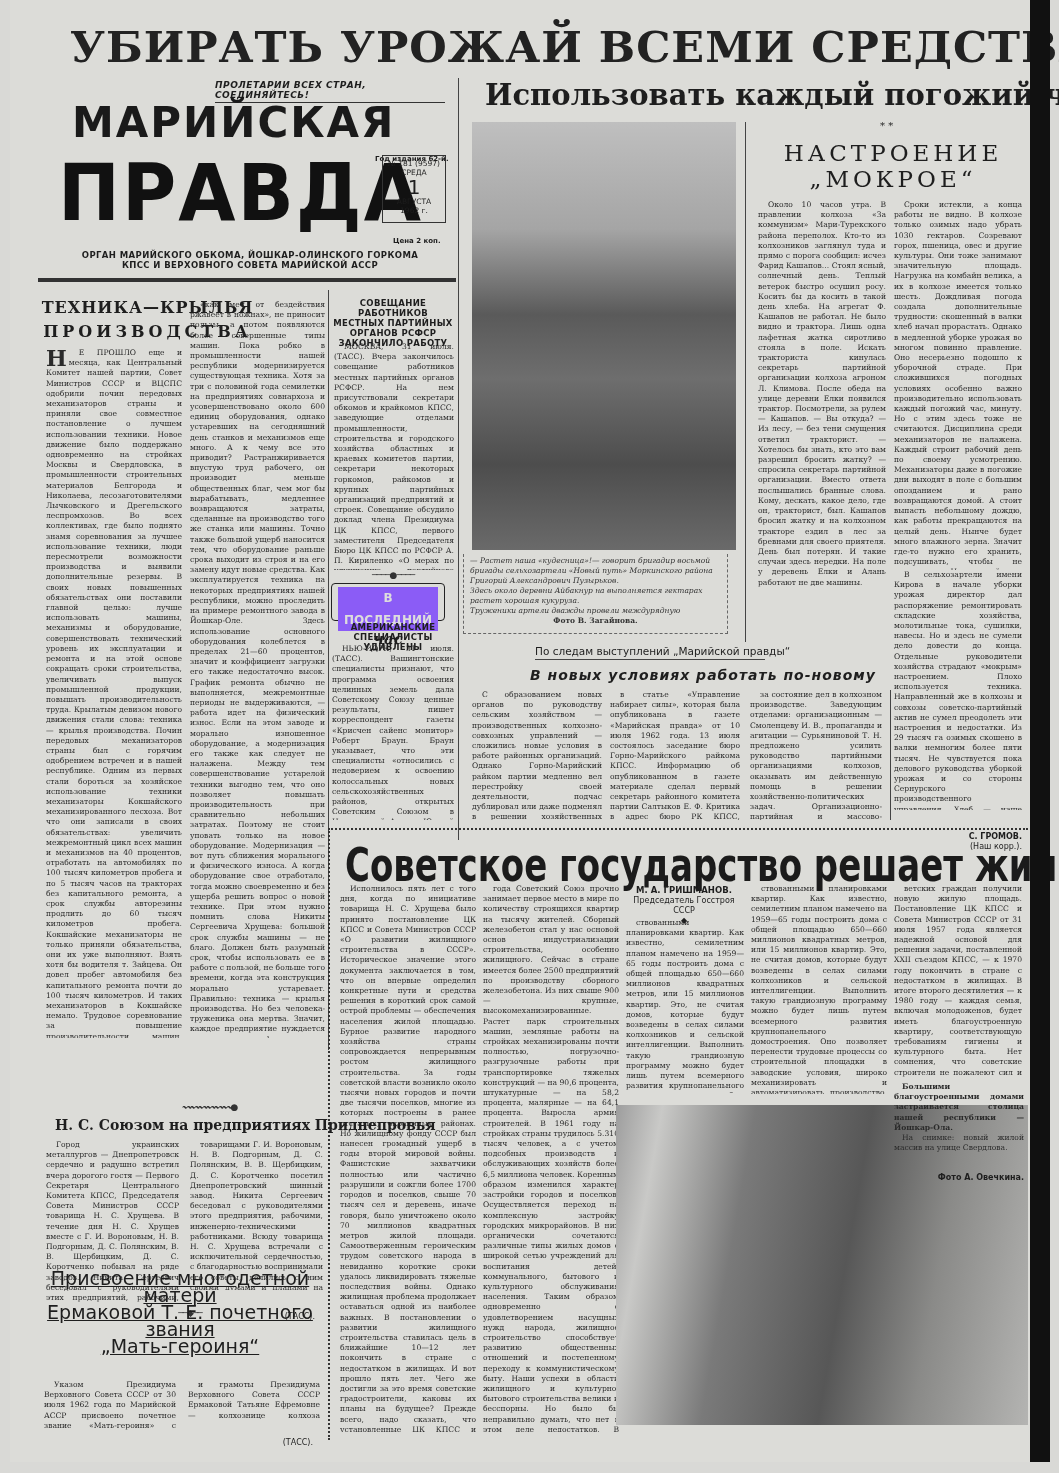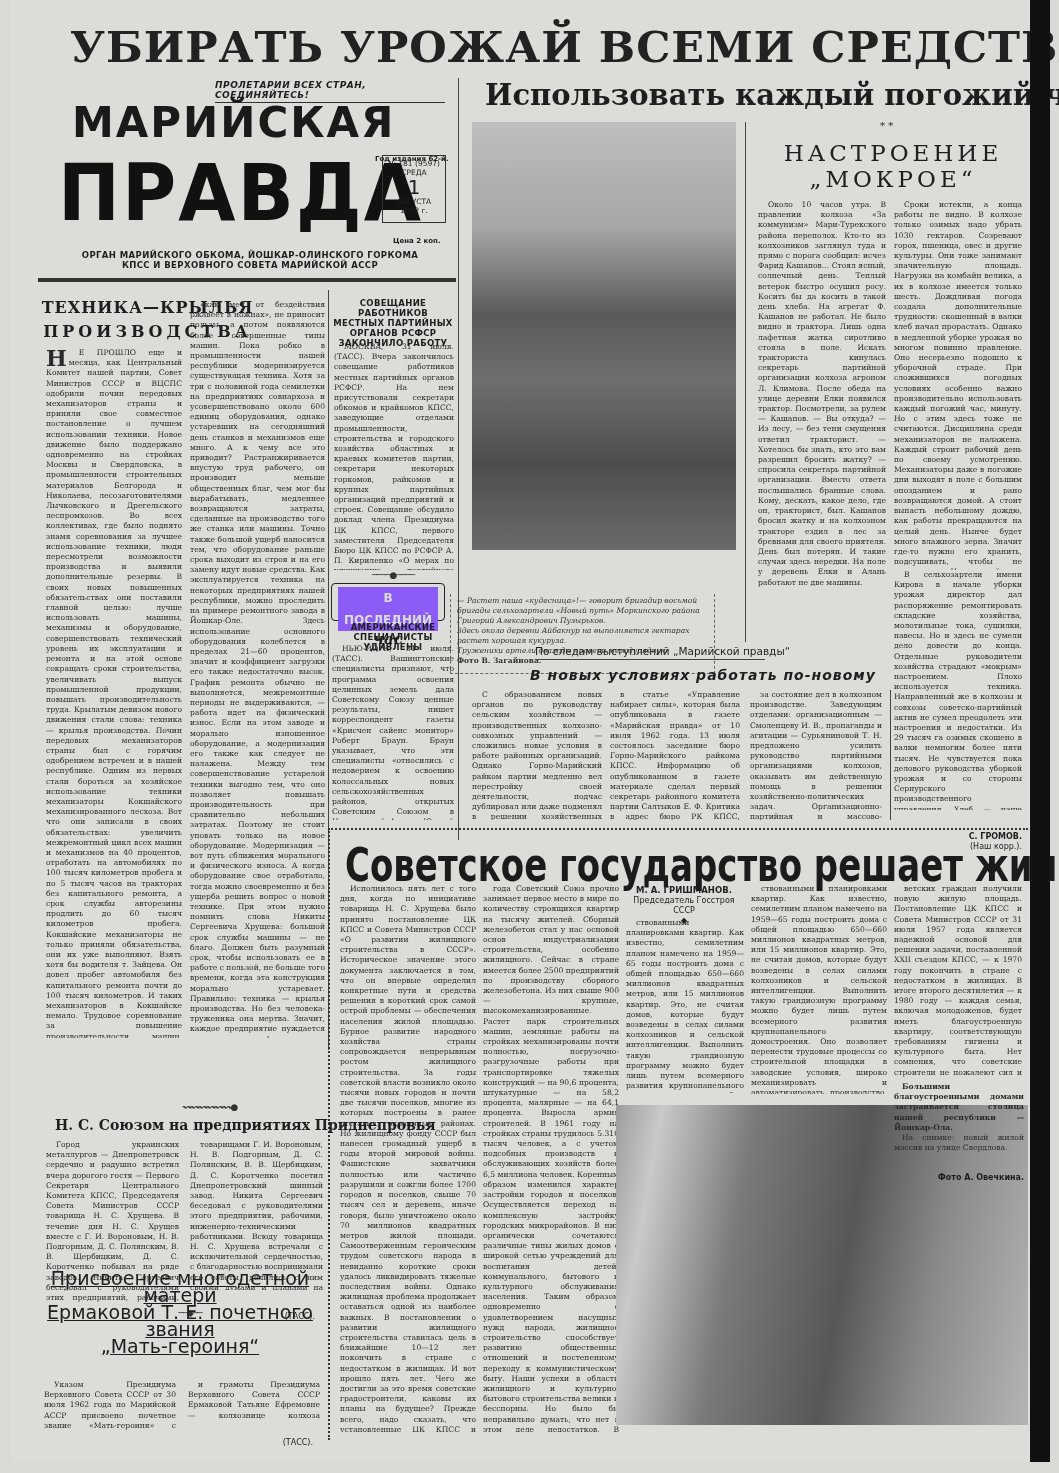--- a/index.html
+++ b/index.html
@@ -61,25 +61,25 @@
     <div>1962 г.</div>
   </div>
   <div class="abs price">Цена 2 коп.</div>
   <div class="abs organ">ОРГАН МАРИЙСКОГО ОБКОМА, ЙОШКАР-ОЛИНСКОГО ГОРКОМА КПСС И ВЕРХОВНОГО СОВЕТА МАРИЙСКОЙ АССР</div>
   <div class="abs rule" style="left:28px;top:278px;width:418px;height:4px;"></div>
 
   <div class="abs vrule" style="left:448px;top:78px;height:762px;"></div>
 
   <div class="abs headline2">Использовать каждый погожий час!</div>
   <div class="abs photo" style="left:462px;top:122px;width:264px;height:428px;"></div>
-  <div class="abs" style="left:440px;top:554px;width:265px;height:80px;border-left:1px dashed #666;border-right:1px dashed #666;border-bottom:1px dashed #666;padding:2px 6px;box-sizing:border-box;margin-top:40px;">
+  <div class="abs" style="left:453px;top:554px;width:265px;height:80px;border-left:1px dashed #666;border-right:1px dashed #666;border-bottom:1px dashed #666;padding:2px 6px;box-sizing:border-box;">
     <div class="caption">— Растет наша «кудесница»!— говорит бригадир восьмой бригады сельхозартели «Новый путь» Моркинского района Григорий Александрович Пузырьков.</div>
     <div class="caption">Здесь около деревни Айбакнур на выполняется гектарах растет хорошая кукуруза.</div>
     <div class="caption" style="height:10px;overflow:hidden">Труженики артели дважды провели междурядную обработку, прополку, а также подкормили «кудесницу» минеральными удобрениями.</div>
-    <div class="caption" style="text-align:left;font-style:normal;font-weight:bold;">Фото В. Загайнова.</div>
+    <div class="caption" style="text-align:center;font-style:normal;font-weight:bold;">Фото В. Загайнова.</div>
   </div>
 
   <div class="abs vrule" style="left:735px;top:122px;height:520px;"></div>
   <div class="abs stars">* *</div>
   <div class="abs mokroe">
     <div>НАСТРОЕНИЕ</div>
     <div>„МОКРОЕ“</div>
   </div>
   <div class="abs col" style="left:748px;top:200px;width:128px;height:442px;">Около 10 часов утра. В правлении колхоза «За коммунизм» Мари-Турекского района переполох. Кто-то из колхозников заглянул туда и прямо с порога сообщил: исчез Фарид Кашапов... Стоял ясный, солнечный день. Теплый ветерок быстро осушил росу. Косить бы да косить в такой день хлеба. На агрегат Ф. Кашапов не работал. Не было видно и трактора. Лишь одна лафетная жатка сиротливо стояла в поле. Искать тракториста кинулась секретарь партийной организации колхоза агроном Л. Климова. После обеда на улице деревни Елки появился трактор. Посмотрели, за рулем — Кашапов. — Вы откуда? — Из лесу, — без тени смущения ответил тракторист. — Хотелось бы знать, кто это вам разрешил бросить жатку? — спросила секретарь партийной организации. Вместо ответа послышались бранные слова. Кому, дескать, какое дело, где он, тракторист, был. Кашапов бросил жатку и на колхозном тракторе ездил в лес за бревнами для своего приятеля. День был потерян. И такие случаи здесь нередки. На поле у деревень Елки и Алань работают не две машины.</div>
   <div class="abs col" style="left:884px;top:200px;width:128px;height:370px;">Сроки истекли, а конца работы не видно. В колхозе только озимых надо убрать 1030 гектаров. Созревают горох, пшеница, овес и другие культуры. Они тоже занимают значительную площадь. Нагрузка на комбайн велика, а их в колхозе имеется только шесть. Дождливая погода создала дополнительные трудности: скошенный в валки хлеб начал прорастать. Однако в медленной уборке урожая во многом повинно правление. Оно несерьезно подошло к уборочной страде. При сложившихся погодных условиях особенно важно производительно использовать каждый погожий час, минуту. Но с этим здесь тоже не считаются. Дисциплина среди механизаторов не налажена. Каждый строит рабочий день по своему усмотрению. Механизаторы даже в погожие дни выходят в поле с большим опозданием и рано возвращаются домой. А стоит выпасть небольшому дождю, как работы прекращаются на целый день. Нынче будет много влажного зерна. Значит где-то нужно его хранить, подсушивать, чтобы не испортилось. Но и по сей день в Елках и Тат-Шолнере тока не отремонтированы, сушилки не налажены. Не многим лучше положение в колхозе имени Кирова.</div>

